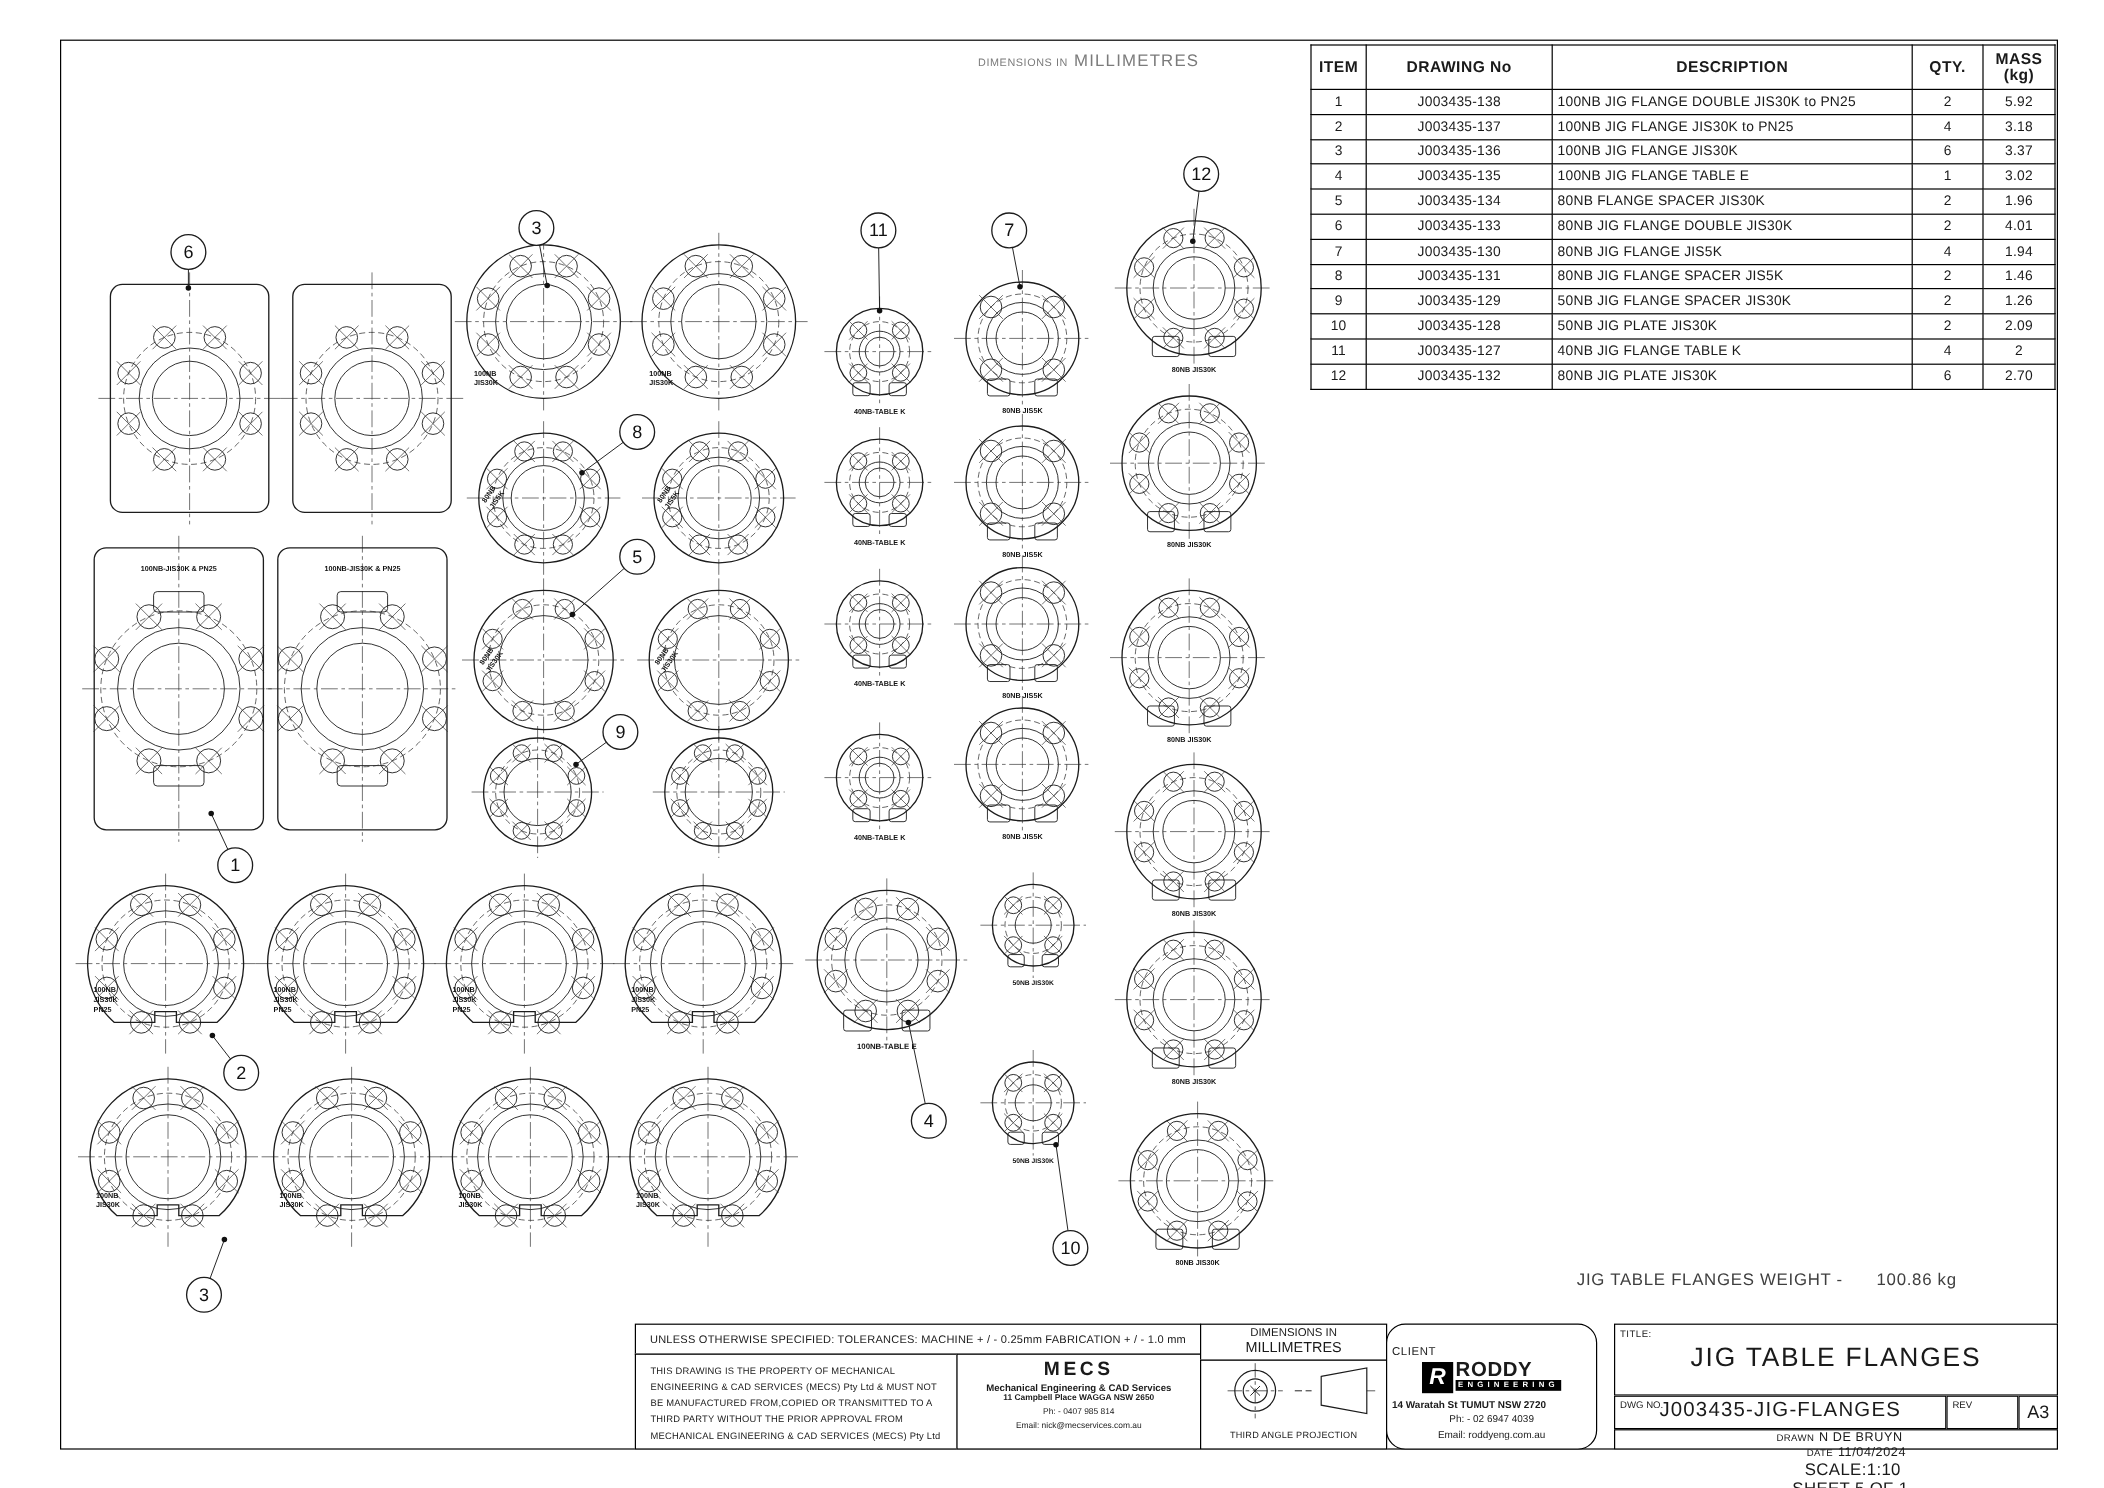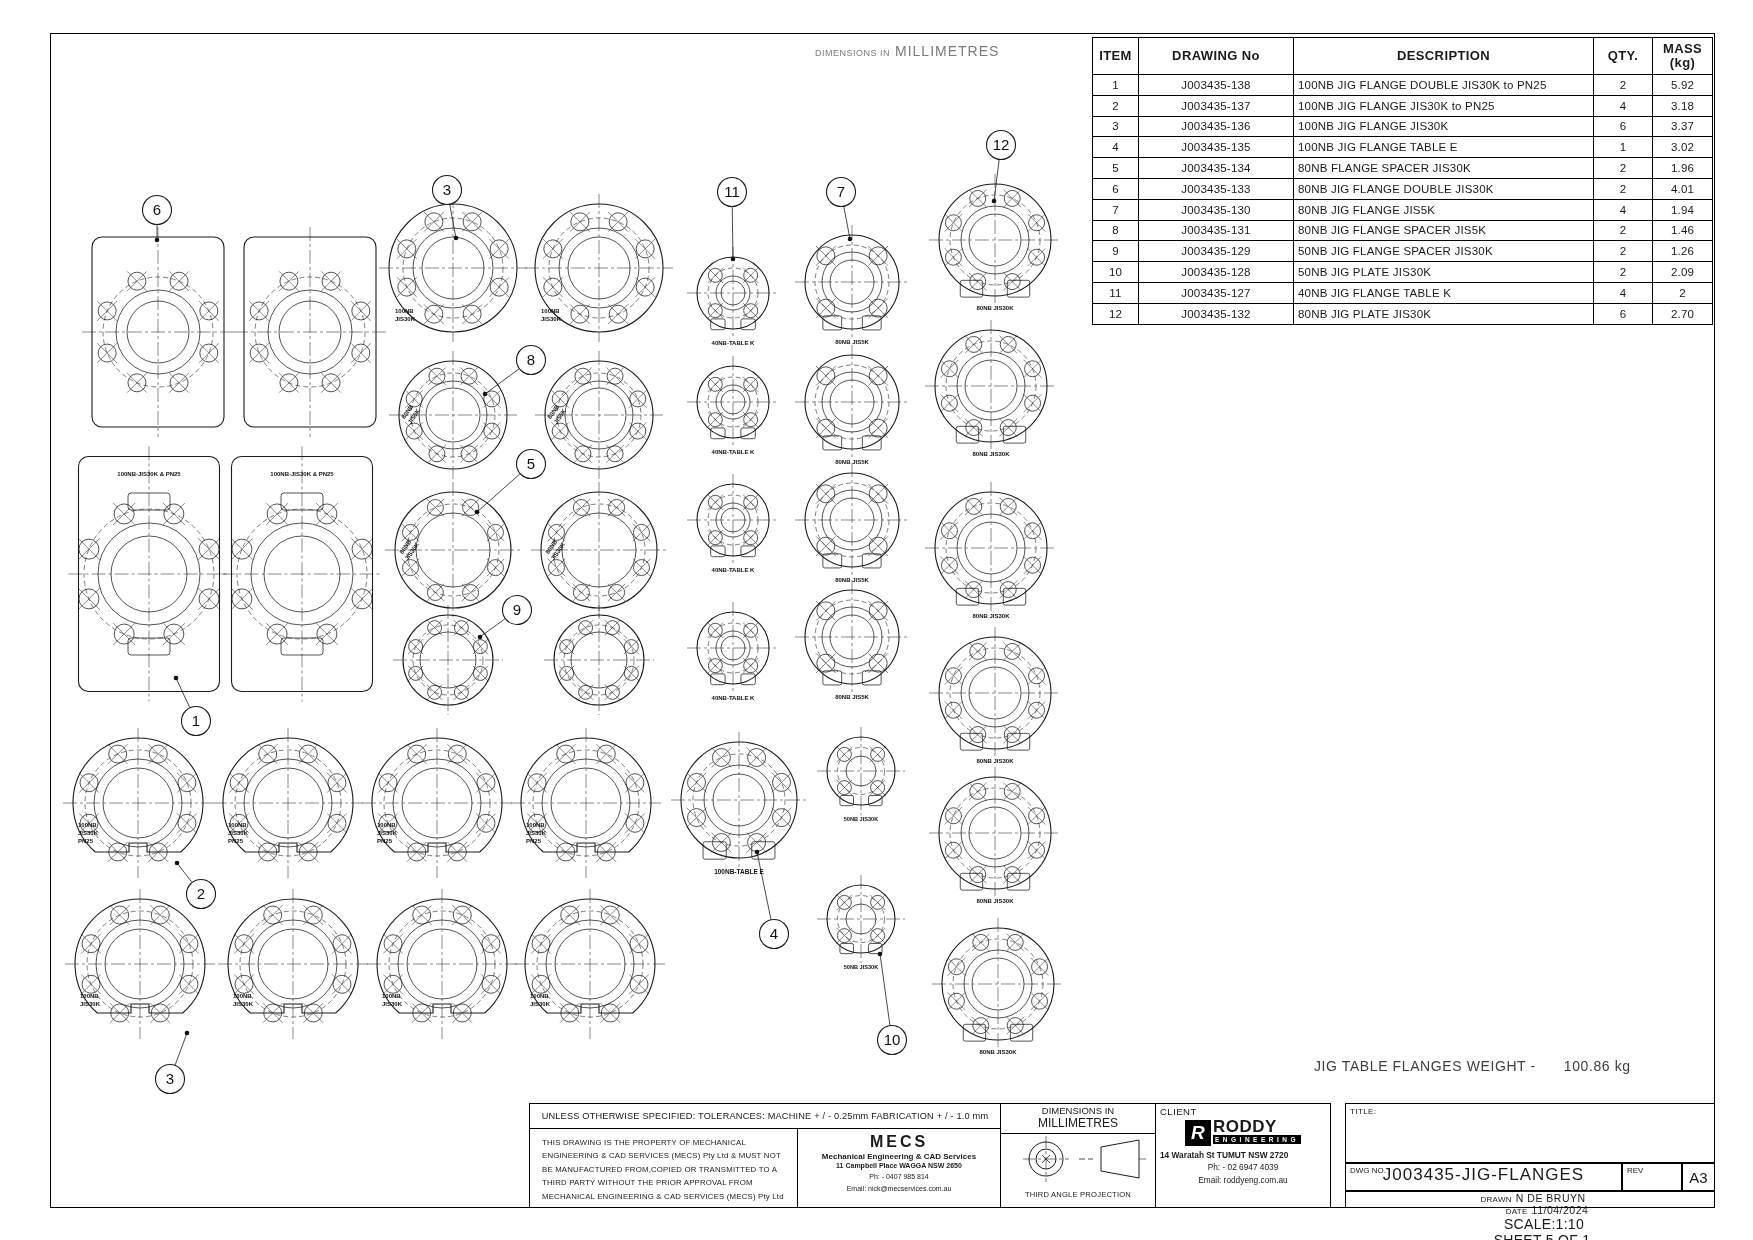--- a/index.html
+++ b/index.html
@@ -39,21 +39,21 @@
   .mecs-name{font-size:16px;font-weight:bold;letter-spacing:3px;}
   .mecs-sub{font-size:8px;font-weight:bold;margin-top:1px;}
   .mecs-addr{font-size:7px;font-weight:bold;margin-top:1px;}
   .mecs-ph{font-size:7px;margin-top:4px;}
   .mecs-em{font-size:7px;margin-top:5px;}
   #dimsbox{left:1000px;top:1103px;width:156px;height:31px;text-align:center;line-height:1.15;padding-top:2px;}
   #dimsbox .d1{font-size:9.5px;}
   #dimsbox .d2{font-size:12px;}
   #projbox{left:1000px;top:1133px;width:156px;height:75px;text-align:center;}
   #projbox .ptxt{font-size:7.6px;letter-spacing:.2px;margin-top:2px;white-space:nowrap;}
-  #clientbox{left:1155px;top:1103px;width:176px;height:105px;padding:2px 4px;}
+  #clientbox{left:1155px;top:1103px;width:176px;height:105px;padding:17px 4px;border-radius:16px;}
   .client-label{font-size:9.5px;letter-spacing:.5px;}
   .roddy{display:flex;align-items:flex-start;justify-content:center;margin-top:3px;}
   .roddy-r{width:26px;height:26px;background:#000;color:#fff;font-weight:bold;font-size:19px;display:flex;align-items:center;justify-content:center;font-style:italic;}
   .roddy-col{margin-left:2px;}
   .roddy-name{font-size:17px;font-weight:bold;letter-spacing:.5px;line-height:.82;}
   .roddy-sub{background:#000;color:#fff;font-size:6.5px;font-weight:bold;letter-spacing:3.5px;padding:1px 2px;margin-top:1px;text-align:center;}
   .client-addr{font-size:8.3px;font-weight:bold;text-align:left;margin-top:4px;}
   .client-ph{font-size:8.3px;text-align:center;margin-top:2px;}
   .client-em{font-size:8.3px;text-align:center;margin-top:3px;}
   #titlebox{left:1345px;top:1103px;width:370px;height:60px;}
@@ -1451,20 +1451,21 @@
       <div class="roddy-sub">ENGINEERING</div>
     </div>
   </div>
   <div class="client-addr">14 Waratah St TUMUT NSW 2720</div>
   <div class="client-ph">Ph: - 02 6947 4039</div>
   <div class="client-em">Email: roddyeng.com.au</div>
 </div>
 
 <div class="box" id="titlebox">
   <div class="title-label">TITLE:</div>
+  <div class="title-text">JIG TABLE FLANGES</div>
 </div>
 
 <div class="box" id="dwgbox">
   <div class="dwg-label">DWG NO.</div>
   <div class="dwg-text">J003435-JIG-FLANGES</div>
 </div>
 
 <div class="box" id="revbox">
   <div class="rev-label">REV</div>
   <div></div>

